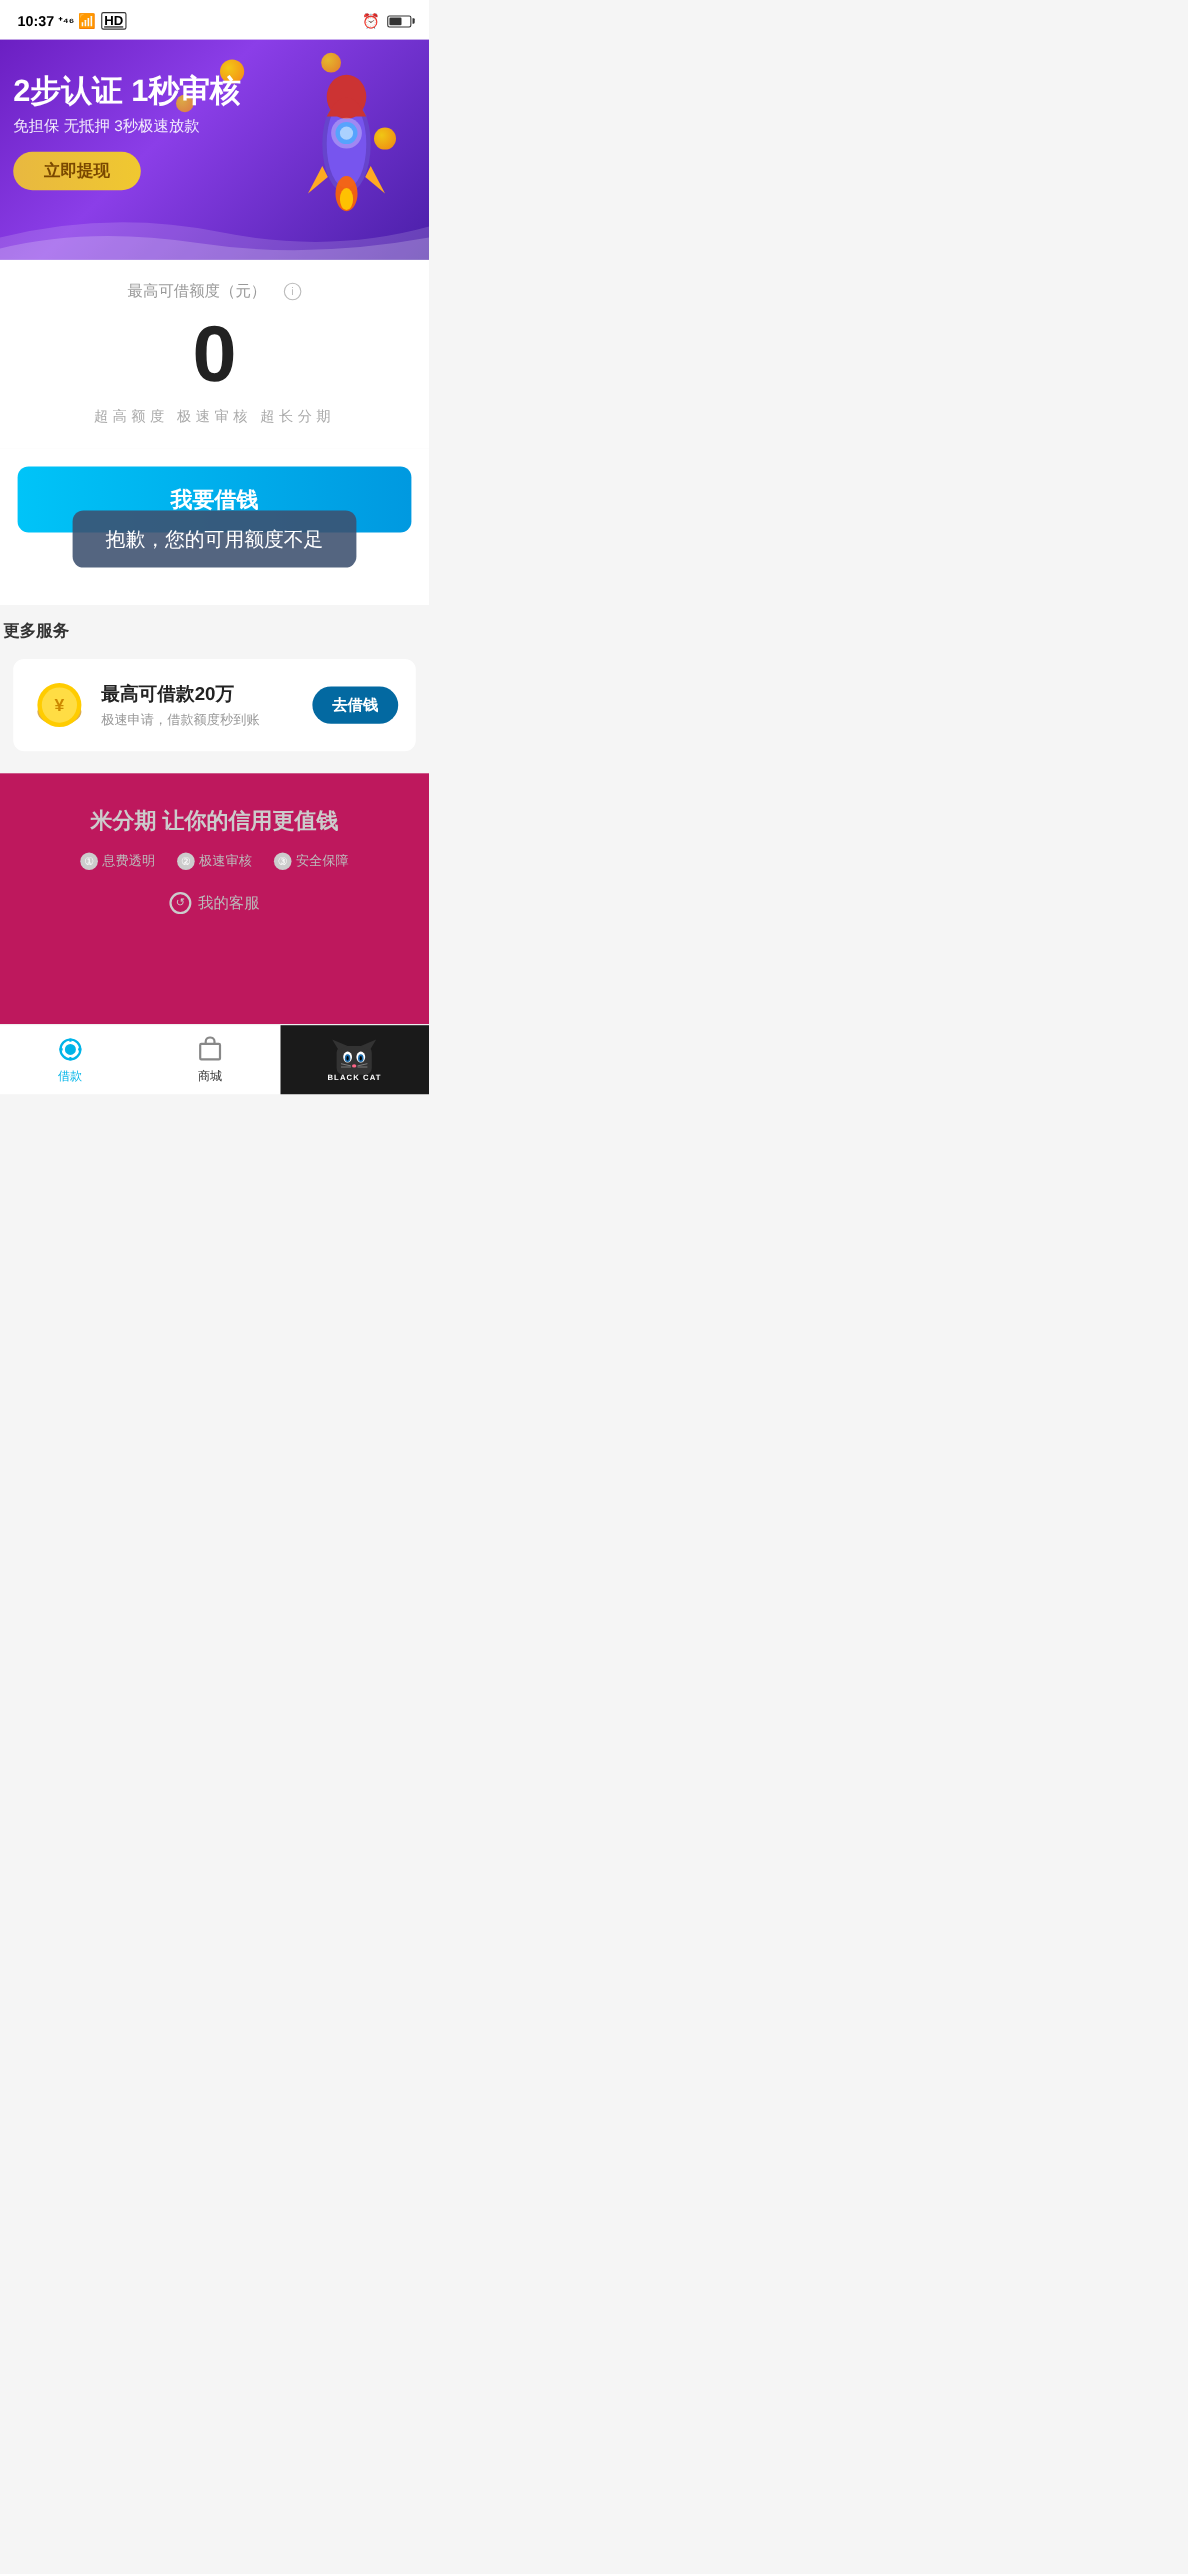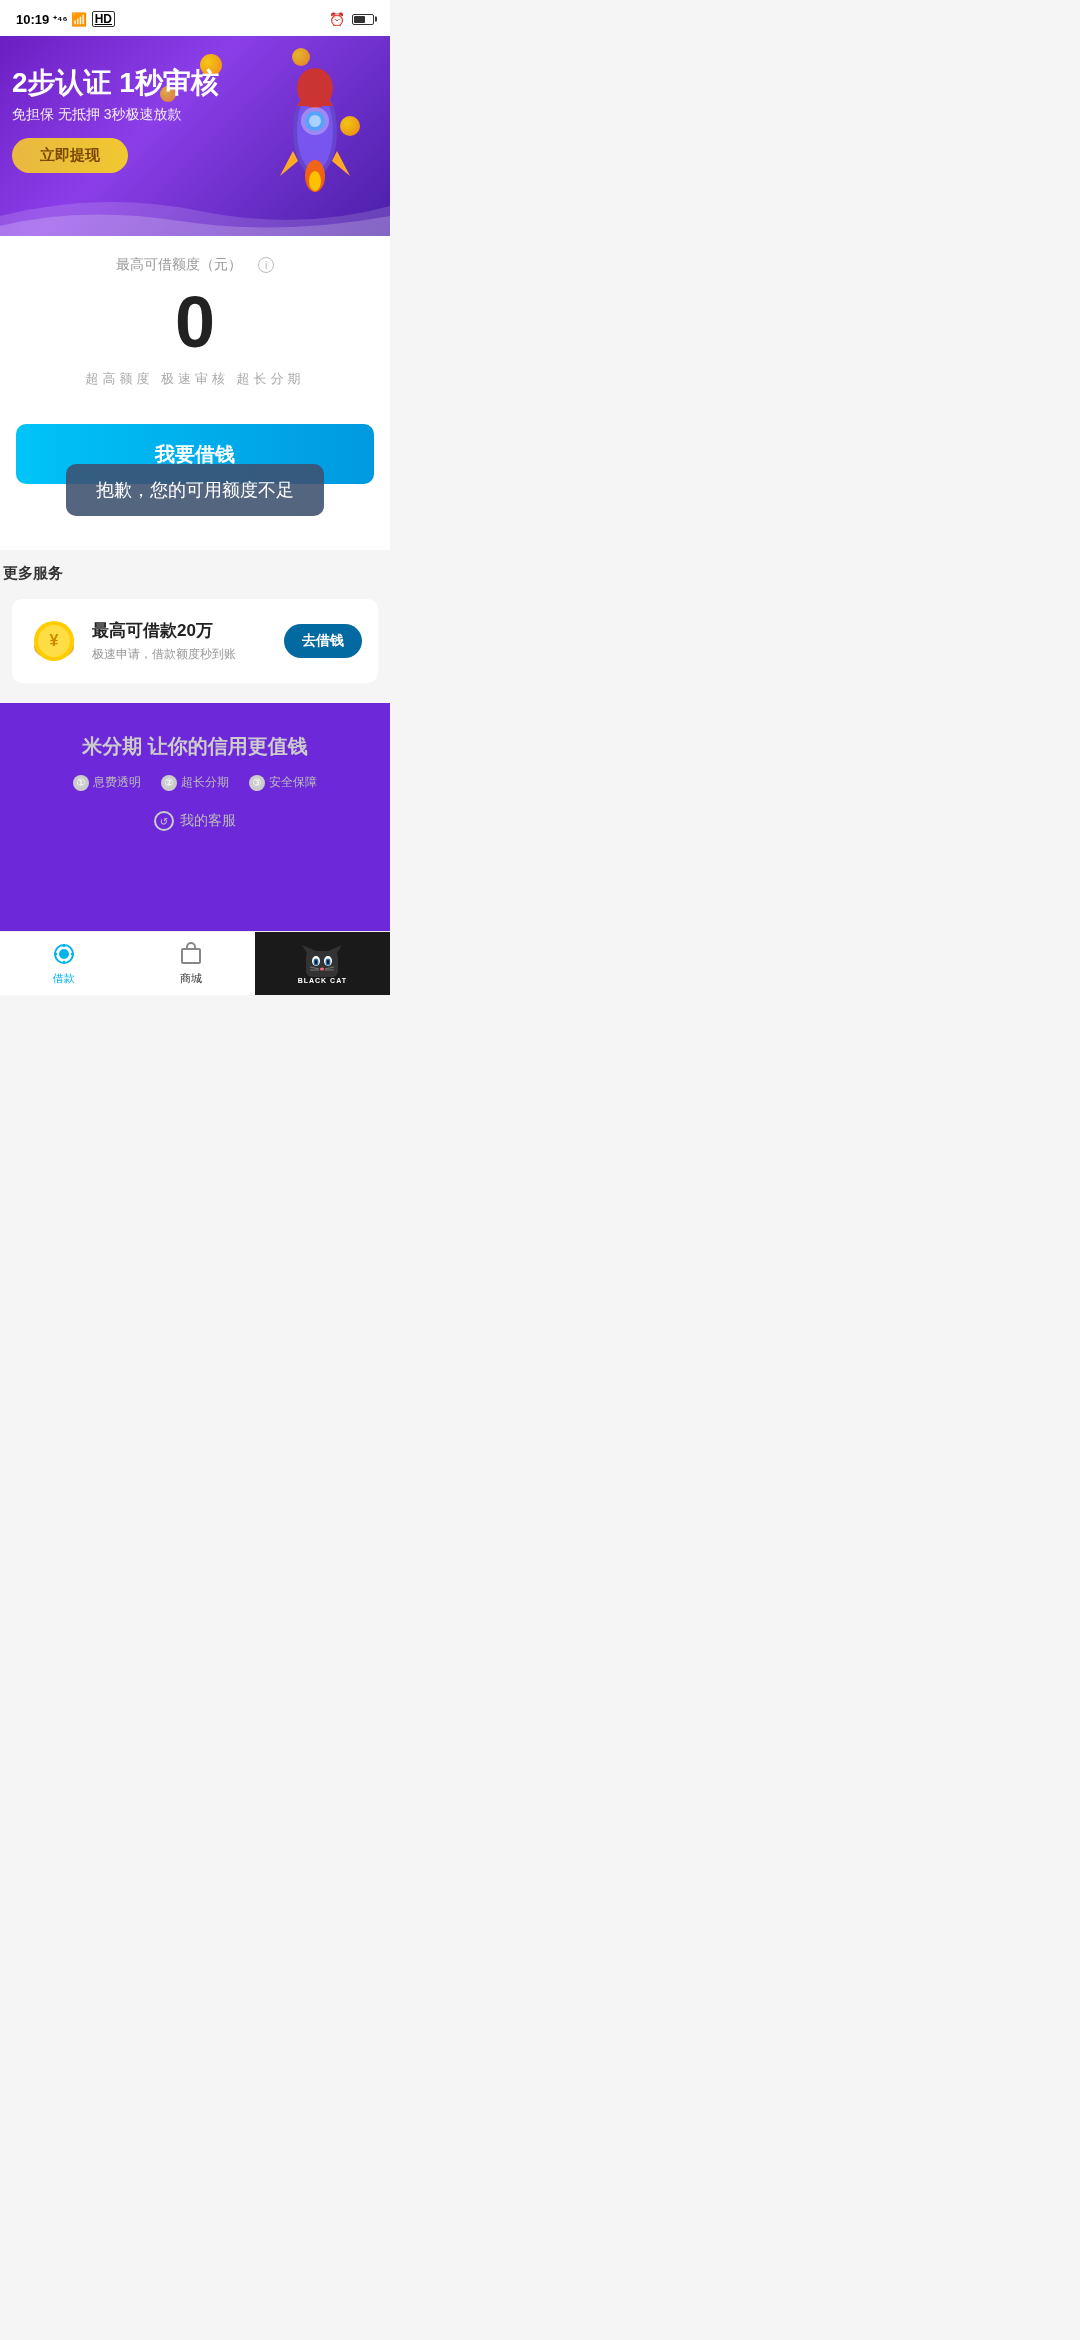--- a/index.html
+++ b/index.html
@@ -223,21 +223,21 @@
       border: none;
       border-radius: 20px;
       padding: 8px 18px;
       font-size: 14px;
       font-weight: 600;
       cursor: pointer;
     }
 
     
     .bottom-promo {
-      background: #6d28d9;
+      background: #be185d;
       padding: 30px 16px 20px;
       text-align: center;
     }
     .promo-title {
       font-size: 20px;
       color: #ccc;
       font-weight: 700;
       margin-bottom: 14px;
     }
     .promo-features {
@@ -314,21 +314,21 @@
       color: #333;
     }
     .nav-item.active .nav-label { color: #00b4e8; }
     .nav-item.active .nav-icon svg { stroke: #00b4e8; }
   </style>
 </head>
 <body>
 
 <div class="status-bar">
   <div class="status-left">
-    <span>10:19</span>
+    <span>10:37</span>
     <span style="font-size:11px;">⁺⁴⁶</span>
     <span>📶</span>
     <span style="font-size:12px;border:1px solid #333;padding:0 2px;border-radius:2px;text-decoration:underline;">HD</span>
   </div>
   <div class="status-right">
     <span>⏰</span>
     <div class="battery-icon">
       <div class="battery-fill"></div>
     </div>
   </div>
@@ -413,21 +413,21 @@
 
 <div class="bottom-promo">
   <div class="promo-title">米分期 让你的信用更值钱</div>
   <div class="promo-features">
     <div class="promo-feature">
       <div class="feature-num">①</div>
       <span>息费透明</span>
     </div>
     <div class="promo-feature">
       <div class="feature-num">②</div>
-      <span>超长分期</span>
+      <span>极速审核</span>
     </div>
     <div class="promo-feature">
       <div class="feature-num">③</div>
       <span>安全保障</span>
     </div>
   </div>
   <div class="customer-service">
     <div class="service-icon">↺</div>
     <span>我的客服</span>
   </div>

